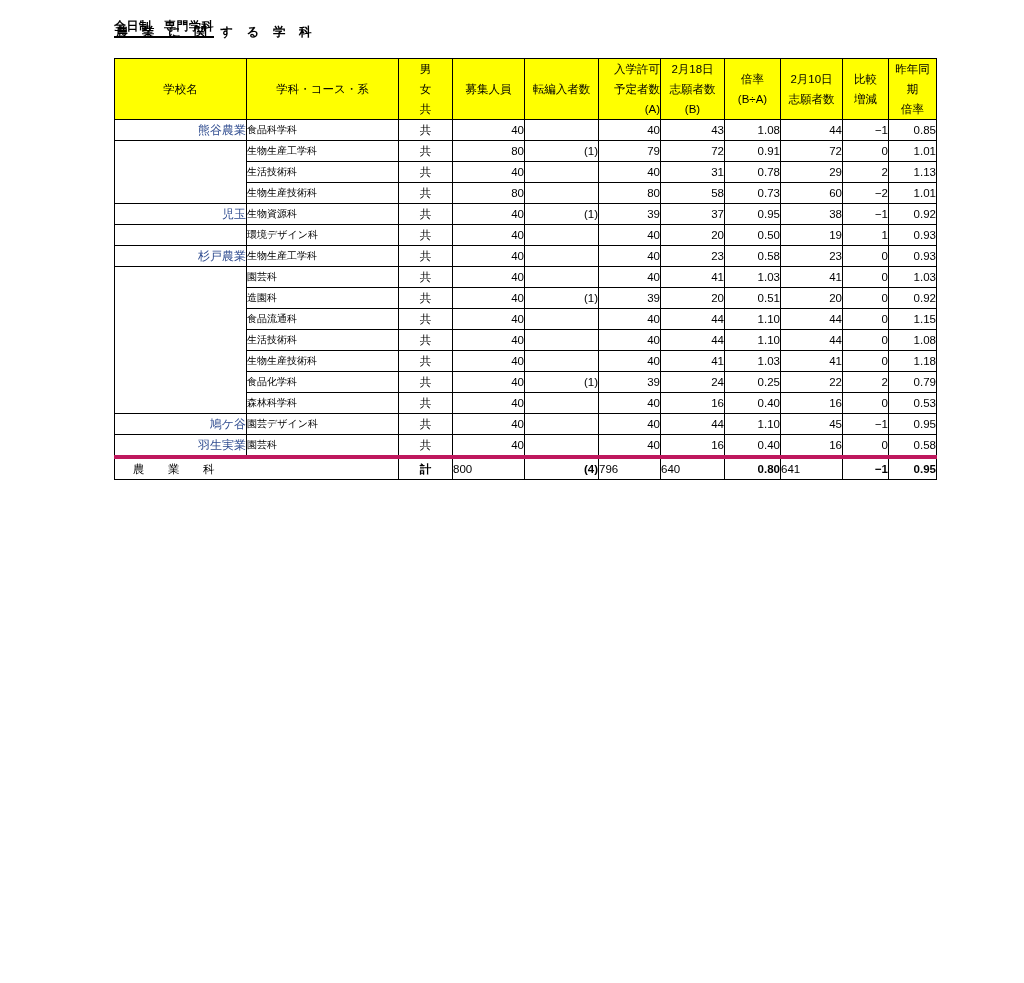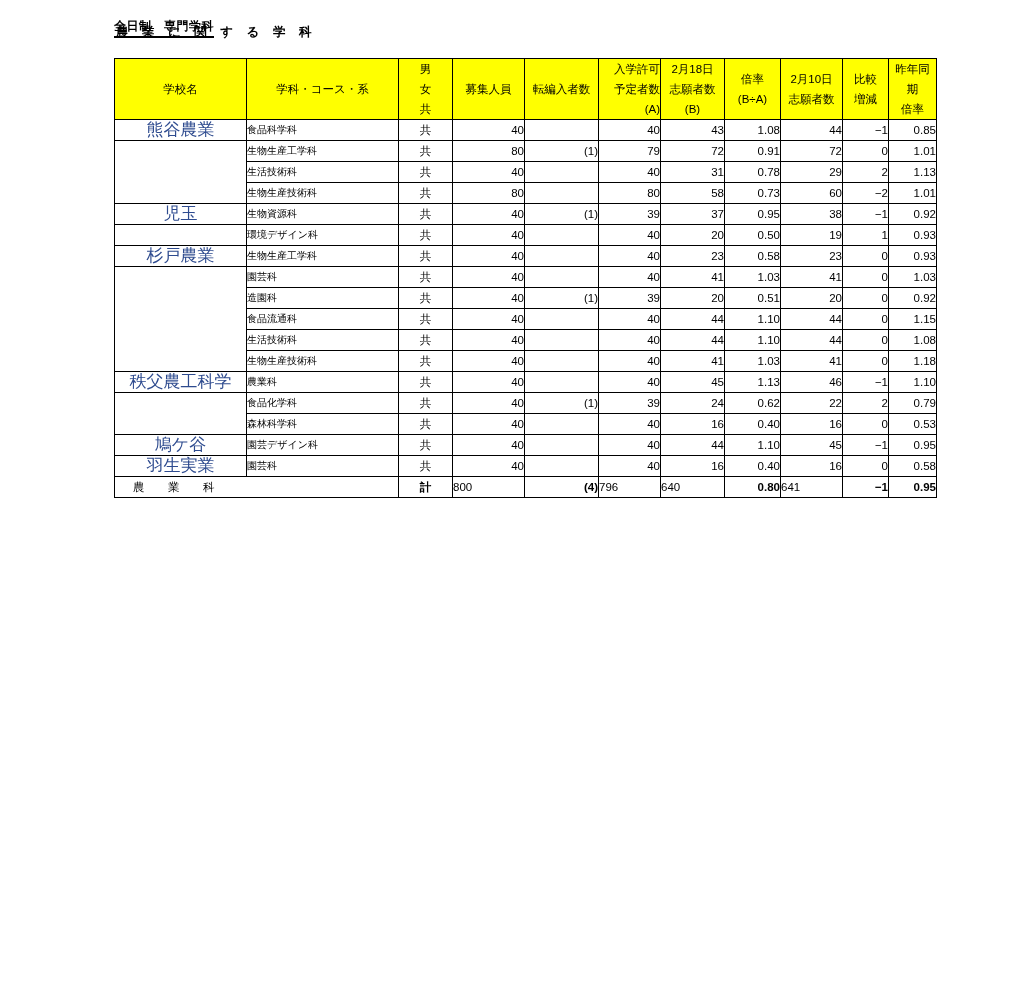--- a/index.html
+++ b/index.html
@@ -77,42 +77,42 @@
   th.h-apply210 { width: 62px; }
   th.h-diff   { width: 46px; }
   th.h-lastyr { width: 48px; }
 
   .hdr-lines { display: block; }
   .hdr-lines span { display: block; }
 
   td.school {
     padding-left: 6px;
     color: #2e4b8f;
-    font-size: 17px;
-    text-align: center;
+    font-size: 12px;
+    text-align: right;
     vertical-align: top;
   }
   td.school.empty { border-top: none; border-bottom: none; }
   td.course {
     padding-left: 6px;
     text-align: left;
     font-size: 10px;
   }
   td.center { text-align: center; }
   td.num {
     text-align: right;
     padding-right: 5px;
   }
   td.paren {
     text-align: right;
     padding-right: 7px;
   }
   tr.total td {
     font-weight: bold;
-    border-top: 1px solid #be185d;
+    border-top: 4px solid #be185d;
   }
   tr.total td.label {
     text-align: left;
     padding-left: 18px;
     letter-spacing: 6px;
     font-weight: normal;
     color: #000;
   }
   tr.total td.num-b { padding-right: 5px; font-weight: normal; }
   tr.total td.bold { font-weight: bold; }
@@ -331,41 +331,28 @@
           <td class="num">40</td>
           <td class="paren"></td>
           <td class="num">40</td>
           <td class="num">41</td>
           <td class="num">1.03</td>
           <td class="num">41</td>
           <td class="num">0</td>
           <td class="num">1.18</td>
         </tr>
         <tr>
-          <td class="school">秩父農工科学</td>
-          <td class="course">農業科</td>
-          <td class="center">共</td>
-          <td class="num">40</td>
-          <td class="paren"></td>
-          <td class="num">40</td>
-          <td class="num">45</td>
-          <td class="num">1.13</td>
-          <td class="num">46</td>
-          <td class="num">−1</td>
-          <td class="num">1.10</td>
-        </tr>
-        <tr>
           <td class="school empty"></td>
           <td class="course">食品化学科</td>
           <td class="center">共</td>
           <td class="num">40</td>
           <td class="paren">(1)</td>
           <td class="num">39</td>
           <td class="num">24</td>
-          <td class="num">0.62</td>
+          <td class="num">0.25</td>
           <td class="num">22</td>
           <td class="num">2</td>
           <td class="num">0.79</td>
         </tr>
         <tr>
           <td class="school empty"></td>
           <td class="course">森林科学科</td>
           <td class="center">共</td>
           <td class="num">40</td>
           <td class="paren"></td>

